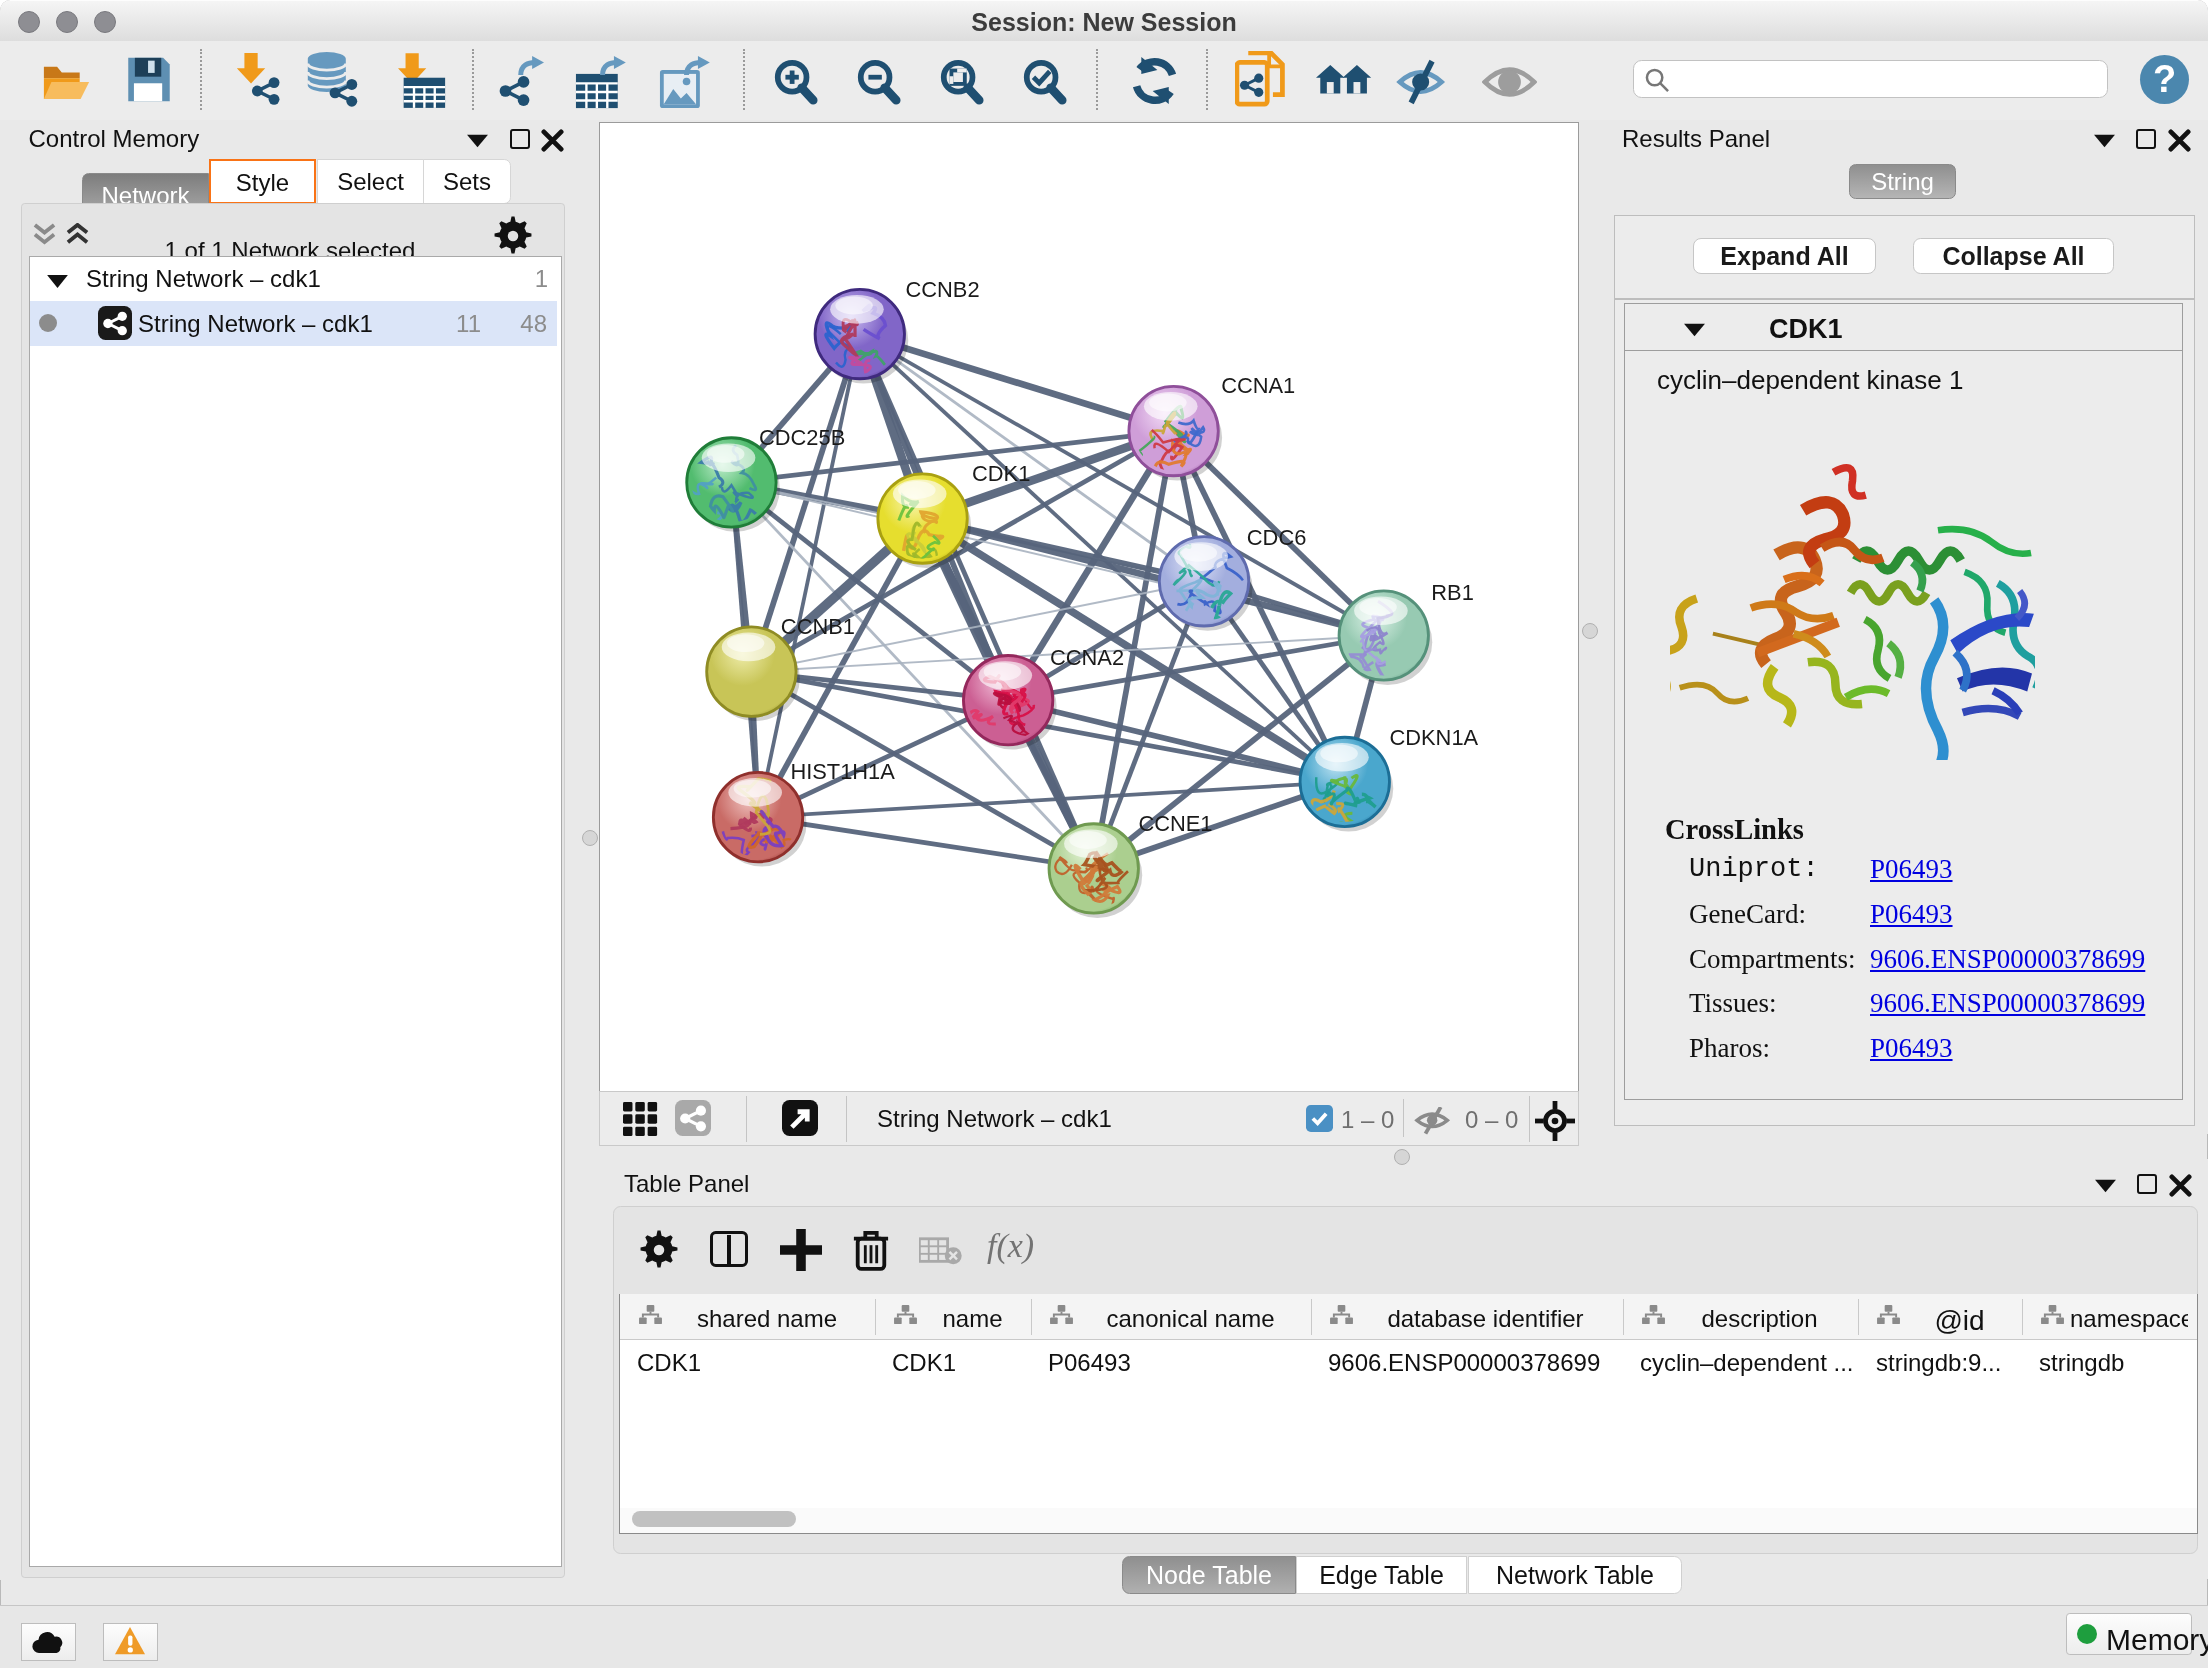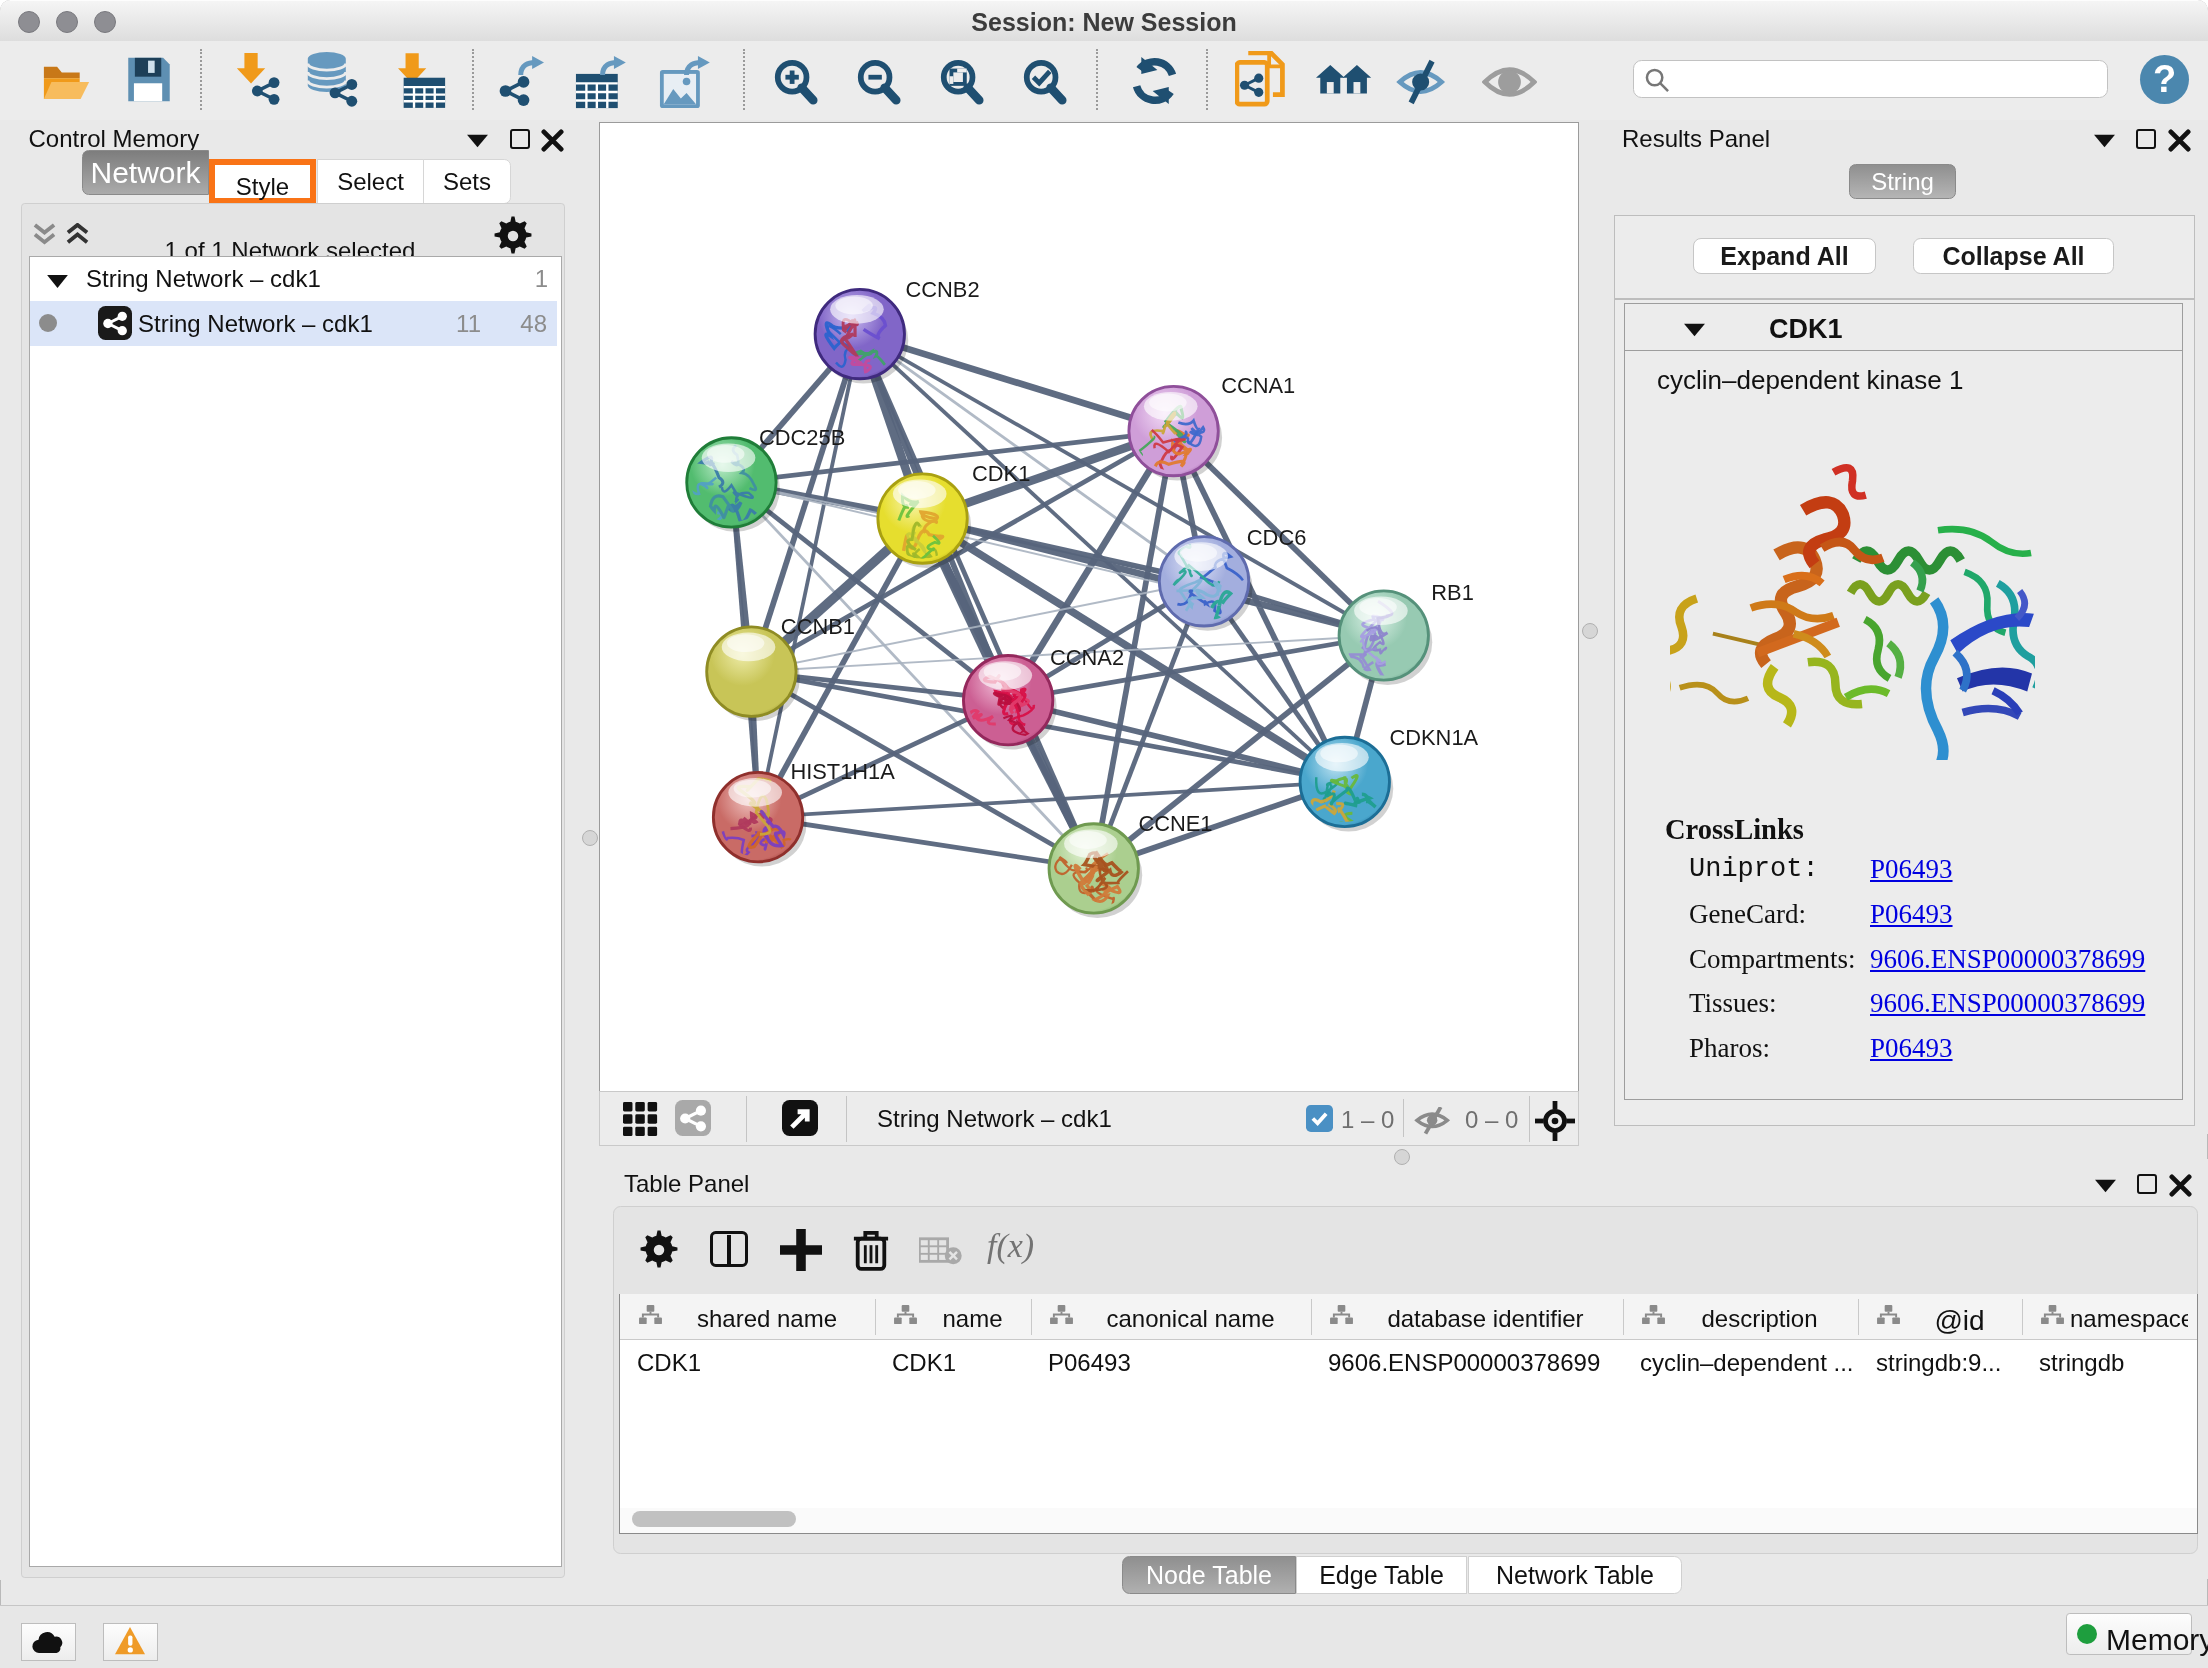--- a/index.html
+++ b/index.html
@@ -159,22 +159,22 @@
     <div class="abs" style="left:2140px;top:55px;width:49px;height:49px;border-radius:50%;background:#4b87ae;color:#fff;font-size:38px;font-weight:bold;text-align:center;line-height:49px;">?</div>
 <div class="abs" style="left:0;top:120px;width:584px;height:1460px;background:#e9e9e9;"></div>
     <div class="abs" style="left:28.5px;top:125px;font-size:24px;color:#111;">Control Memory</div>
     <svg class="abs" style="left:465px;top:131px" width="25" height="19" viewBox="0 0 26 20">
       <path d="M2 4 L24 4 L13 17 Z" fill="#111"></path>
     </svg>
     <div class="abs" style="left:510px;top:129px;width:20px;height:20px;border:2.9px solid #111;border-radius:2.9px;"></div>
     <svg class="abs" style="left:541px;top:129px" width="23" height="23" viewBox="0 0 24 24">
       <path d="M3 3 L21 21 M21 3 L3 21" stroke="#111" stroke-width="5" stroke-linecap="round"></path>
     </svg>
-    <div class="abs" style="left:82px;top:150px;width:127px;height:45px;background:linear-gradient(#7d7d7d,#ababab);color:#fff;border:1px solid #8a8a8a;border-radius:6.7px 0 0 6.7px;font-size:30px;text-align:center;line-height:43px;">Network</div>
-    <div class="abs" style="left:209px;top:159px;width:107px;height:45px;background:#fff;color:#111;border:6px solid #f97316;border-radius:0;font-size:24px;text-align:center;line-height:43px;">Style</div>
+    <div class="abs" style="left:82px;top:173px;width:127px;height:45px;background:linear-gradient(#7d7d7d,#ababab);color:#fff;border:1px solid #8a8a8a;border-radius:6.7px 0 0 6.7px;font-size:24px;text-align:center;line-height:43px;">Network</div>
+    <div class="abs" style="left:209px;top:159px;width:107px;height:45px;background:#fff;color:#111;border:2px solid #f97316;border-radius:0;font-size:24px;text-align:center;line-height:43px;">Style</div>
     <div class="abs" style="left:317px;top:159px;width:107px;height:45px;background:#fff;color:#111;border:1px solid #d6d6d6;border-radius:0;font-size:24px;text-align:center;line-height:43px;">Select</div>
     <div class="abs" style="left:423px;top:159px;width:88px;height:45px;background:#fff;color:#111;border:1px solid #d6d6d6;border-radius:0 6.7px 6.7px 0;font-size:24px;text-align:center;line-height:43px;">Sets</div>
     <div class="abs" style="left:21px;top:203px;width:544px;height:1375px;background:#e4e4e4;border:1px solid #cfcfcf;border-radius:3.8px;"></div>
     <div class="abs" style="left:28.5px;top:211px;width:529px;height:44px;background:#e4e4e4;"></div>
     <svg class="abs" style="left:32px;top:223px" width="25" height="23" viewBox="0 0 26 24">
       <path d="M3 2 L13 10 L23 2 M3 12 L13 20 L23 12" fill="none" stroke="#8a8a8a" stroke-width="4"></path>
     </svg>
     <svg class="abs" style="left:65px;top:223px" width="25" height="23" viewBox="0 0 26 24">
       <path d="M3 10 L13 2 L23 10 M3 20 L13 12 L23 20" fill="none" stroke="#333" stroke-width="4"></path>
     </svg>

